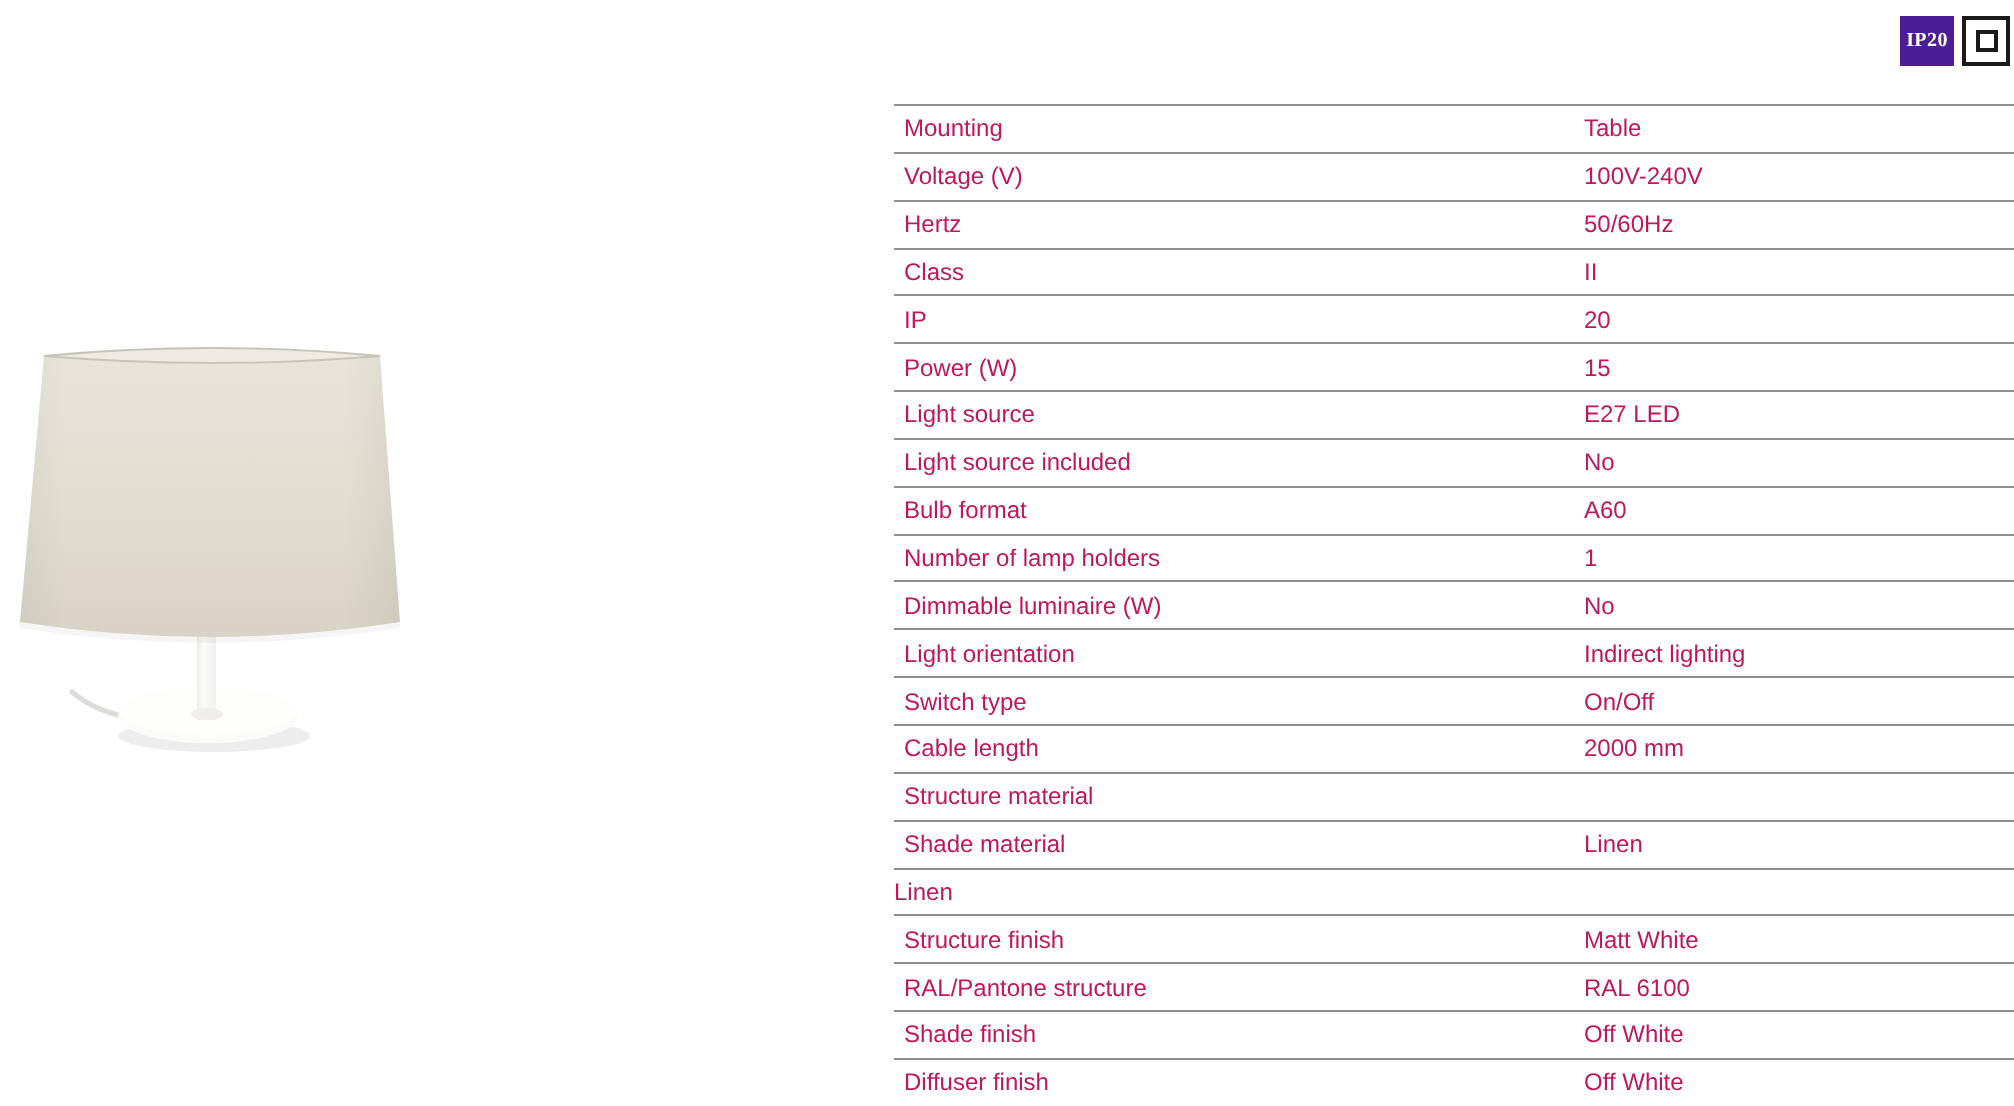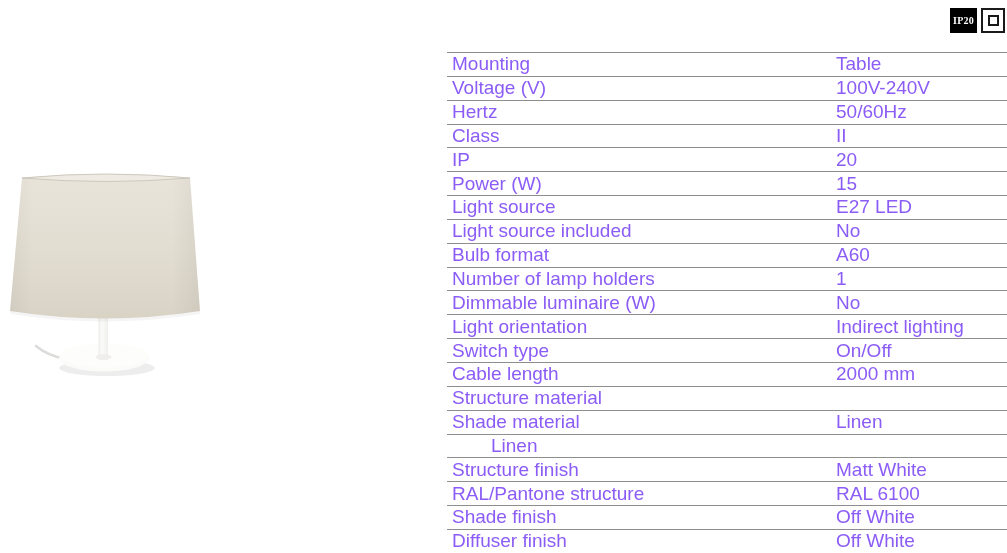--- a/index.html
+++ b/index.html
@@ -3,45 +3,45 @@
 <meta charset="utf-8">
 <style>
   * { margin: 0; padding: 0; box-sizing: border-box; }
   html, body { width: 1007px; height: 553px; background: #ffffff; overflow: hidden;
                font-family: "Liberation Sans", "DejaVu Sans", sans-serif; }
   .page { position: relative; width: 1007px; height: 553px; background: #ffffff; }
 
   
   .badges { position: absolute; top: 8px; right: 2px; display: flex; align-items: flex-start; gap: 4px; }
   .ip-badge {
-    width: 27px; height: 25px; background: #000000; color: #ffffff;
+    width: 27px; height: 25px; background: #4c1d95; color: #ffffff;
     font-family: "Liberation Serif", "DejaVu Serif", serif; font-weight: bold;
     font-size: 10px; letter-spacing: 0.2px;
     display: flex; align-items: center; justify-content: center;
   }
   .class2-icon {
     width: 24px; height: 25px; background: #ffffff; border: 2.5px solid #1a1a1a;
     display: flex; align-items: center; justify-content: center;
   }
   .class2-icon .inner { width: 11px; height: 11px; border: 2.5px solid #1a1a1a; background: #ffffff; }
 
   
   .lamp-figure { position: absolute; left: 8px; top: 158px; width: 220px; height: 230px; }
 
   
   .spec-table {
     position: absolute; left: 447px; top: 52px; width: 560px; height: 378px;
-    color: #8b5cf6; font-size: 19px;
+    color: #be185d; font-size: 12px;
   }
   .spec-row {
     height: 23.857px; display: flex; align-items: center;
     border-top: 1px solid #8e8e8e;
   }
   .spec-label { width: 345px; padding-left: 5px; white-space: nowrap; overflow: hidden; }
-  .spec-value { flex: 1; white-space: nowrap; overflow: hidden; margin-left: 44px; }
+  .spec-value { flex: 1; white-space: nowrap; overflow: hidden; }
 </style>
 </head>
 <body>
 
 <div class="page">
 
   <div class="badges">
     <div class="ip-badge">IP20</div>
     <div class="class2-icon">
       <span class="inner"></span>

